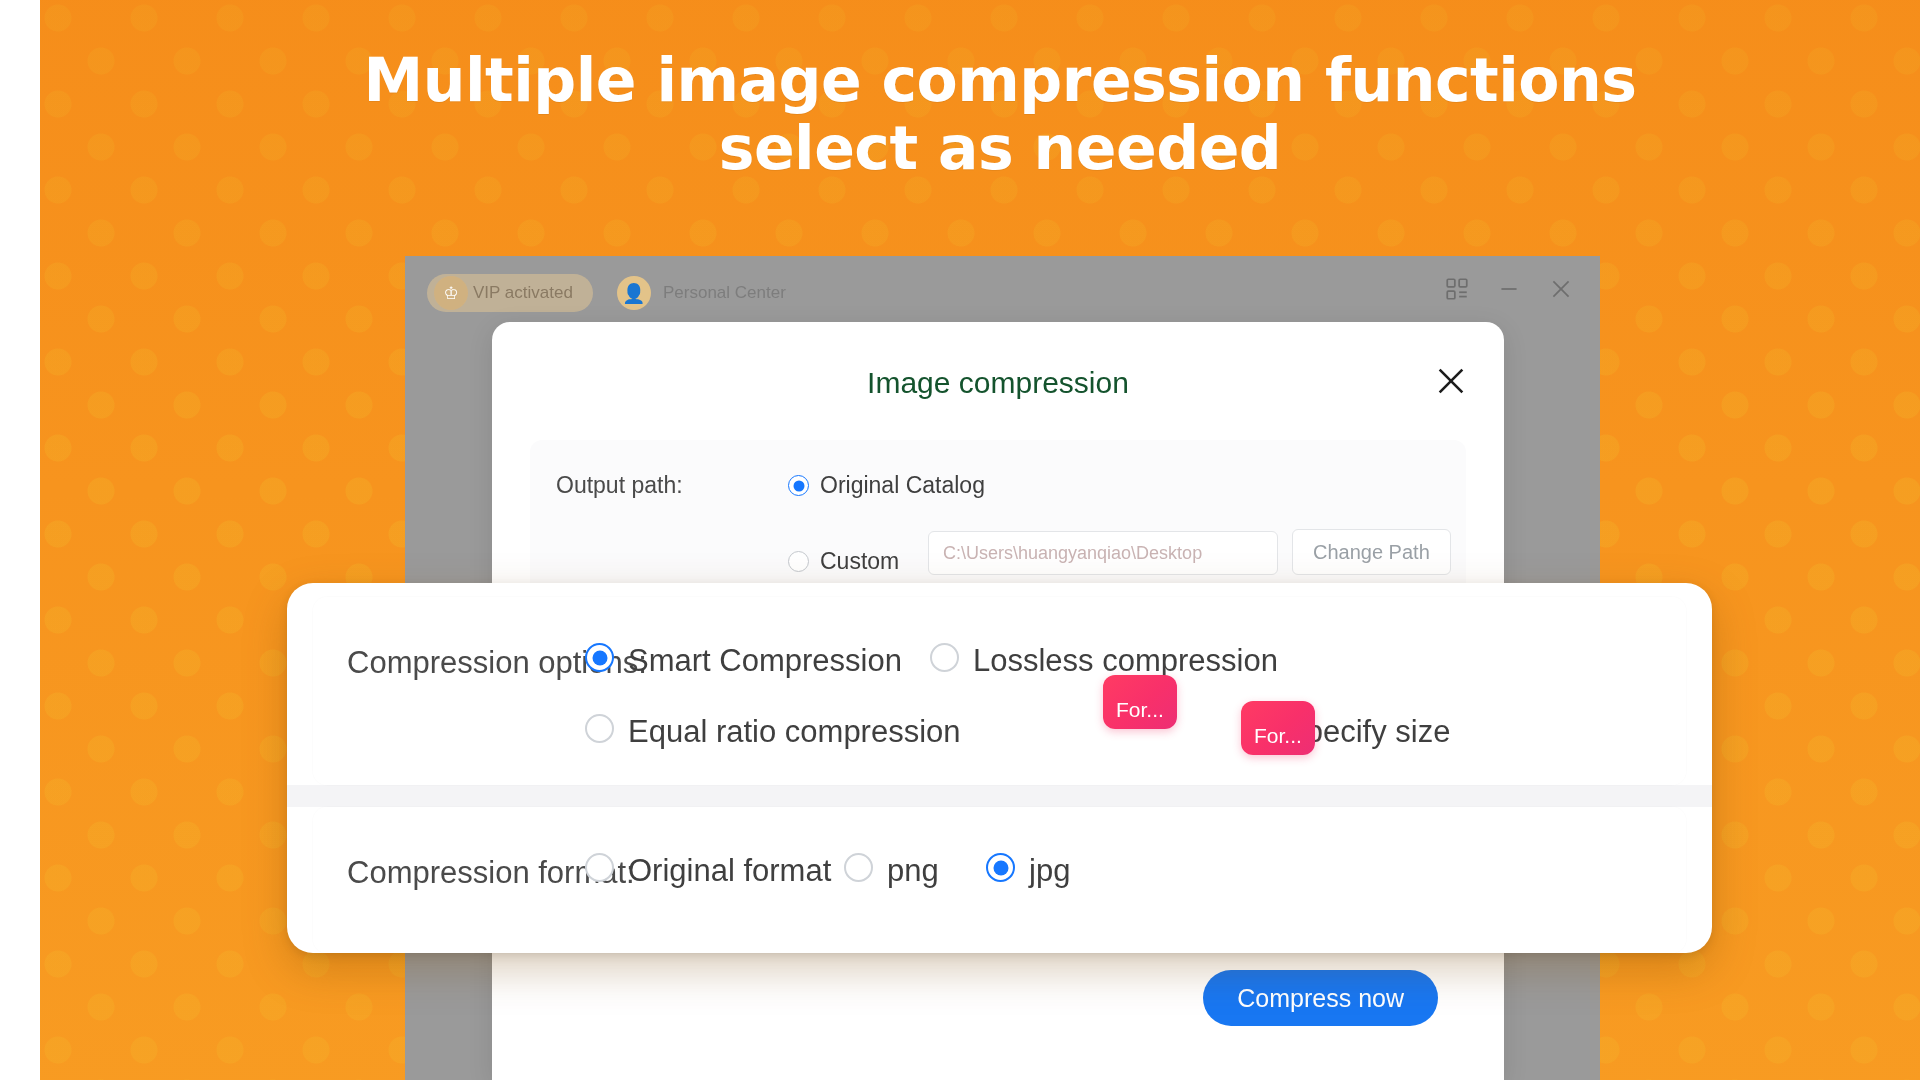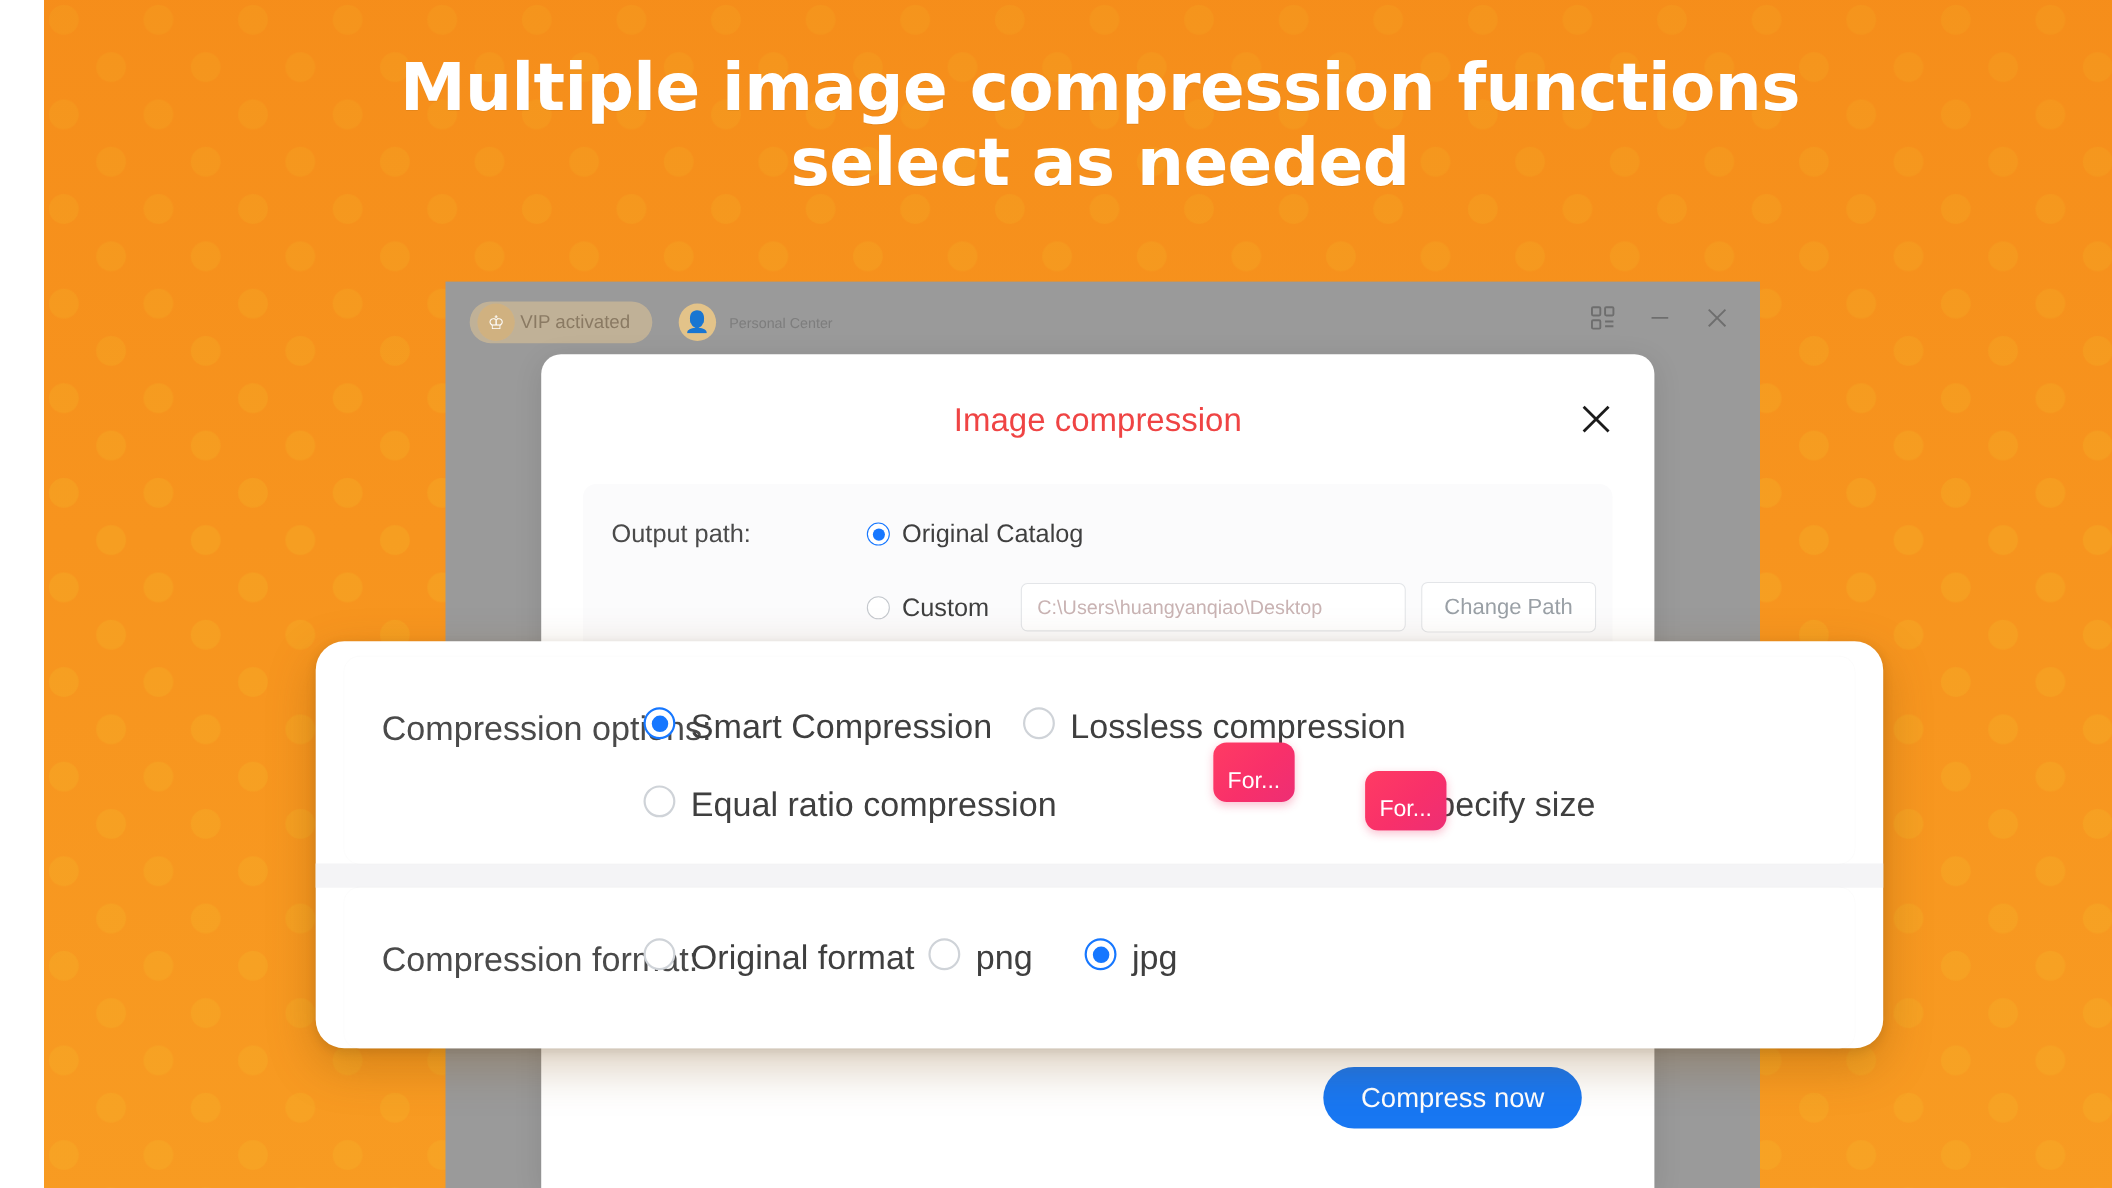--- a/index.html
+++ b/index.html
@@ -74,21 +74,21 @@
     position: absolute; left: 212px; top: 18px;
     height: 38px; display: flex; align-items: center; gap: 12px;
     filter: blur(0.6px);
   }
   .pc-avatar {
     width: 34px; height: 34px; border-radius: 50%;
     background: #e3c389; color: #fff;
     display: flex; align-items: center; justify-content: center;
     font-size: 19px; line-height: 1;
   }
-  .pc-label { color: #7d7d7d; font-size: 13px; }
+  .pc-label { color: #7d7d7d; font-size: 17px; }
 
   .win-ctrls {
     position: absolute; right: 26px; top: 20px;
     display: flex; align-items: center; gap: 26px;
     color: #6e6e6e;
   }
   .win-ctrls .ico { width: 26px; height: 26px; display:block; }
 
   
   .dialog {
@@ -96,36 +96,36 @@
     left: 452px; top: 322px;
     width: 1012px; height: 758px;
     background: #ffffff;
     border-radius: 18px 18px 0 0;
     z-index: 3;
     box-shadow: 0 6px 26px rgba(0,0,0,0.10);
   }
   .dialog-title {
     position: absolute; top: 44px; left: 0; right: 0;
     text-align: center;
-    font-size: 30px; color: #ef4444;
+    font-size: 30px; color: #14532d;
     font-family: "Liberation Sans", sans-serif;
   }
   .dialog-close {
     position: absolute; right: 36px; top: 42px;
     width: 34px; height: 34px; cursor: pointer;
   }
 
   .dialog-body { position: absolute; top: 118px; left: 24px; right: 24px; bottom: 0; }
 
   .card {
     background: #fbfbfc;
     border-radius: 12px;
     position: relative;
   }
-  .row { display: flex; align-items: center; }
+  .row { display: flex; align-items: flex-end; }
   .field-label {
     font-size: 23px; color: #4a4a4a; width: 232px; flex: none;
   }
 
   
   .radio { display: inline-flex; align-items: center; cursor: pointer; }
   .dot {
     width: 21px; height: 21px; border-radius: 50%;
     border: 1.6px solid #c4c8cd; background: #fff;
     flex: none; position: relative; margin-right: 11px;

